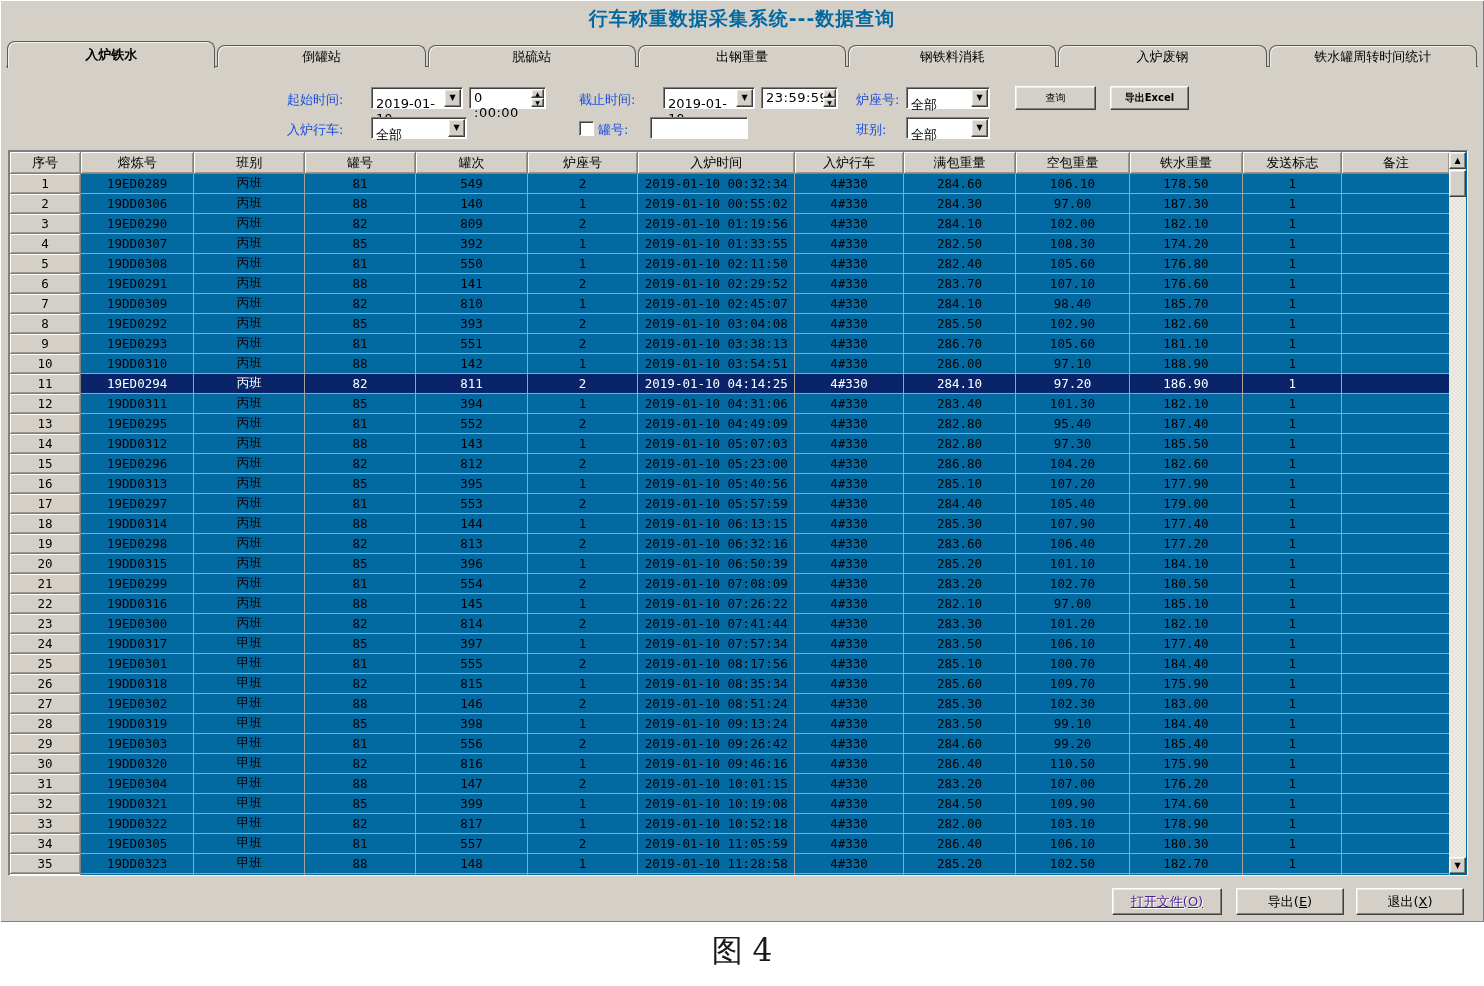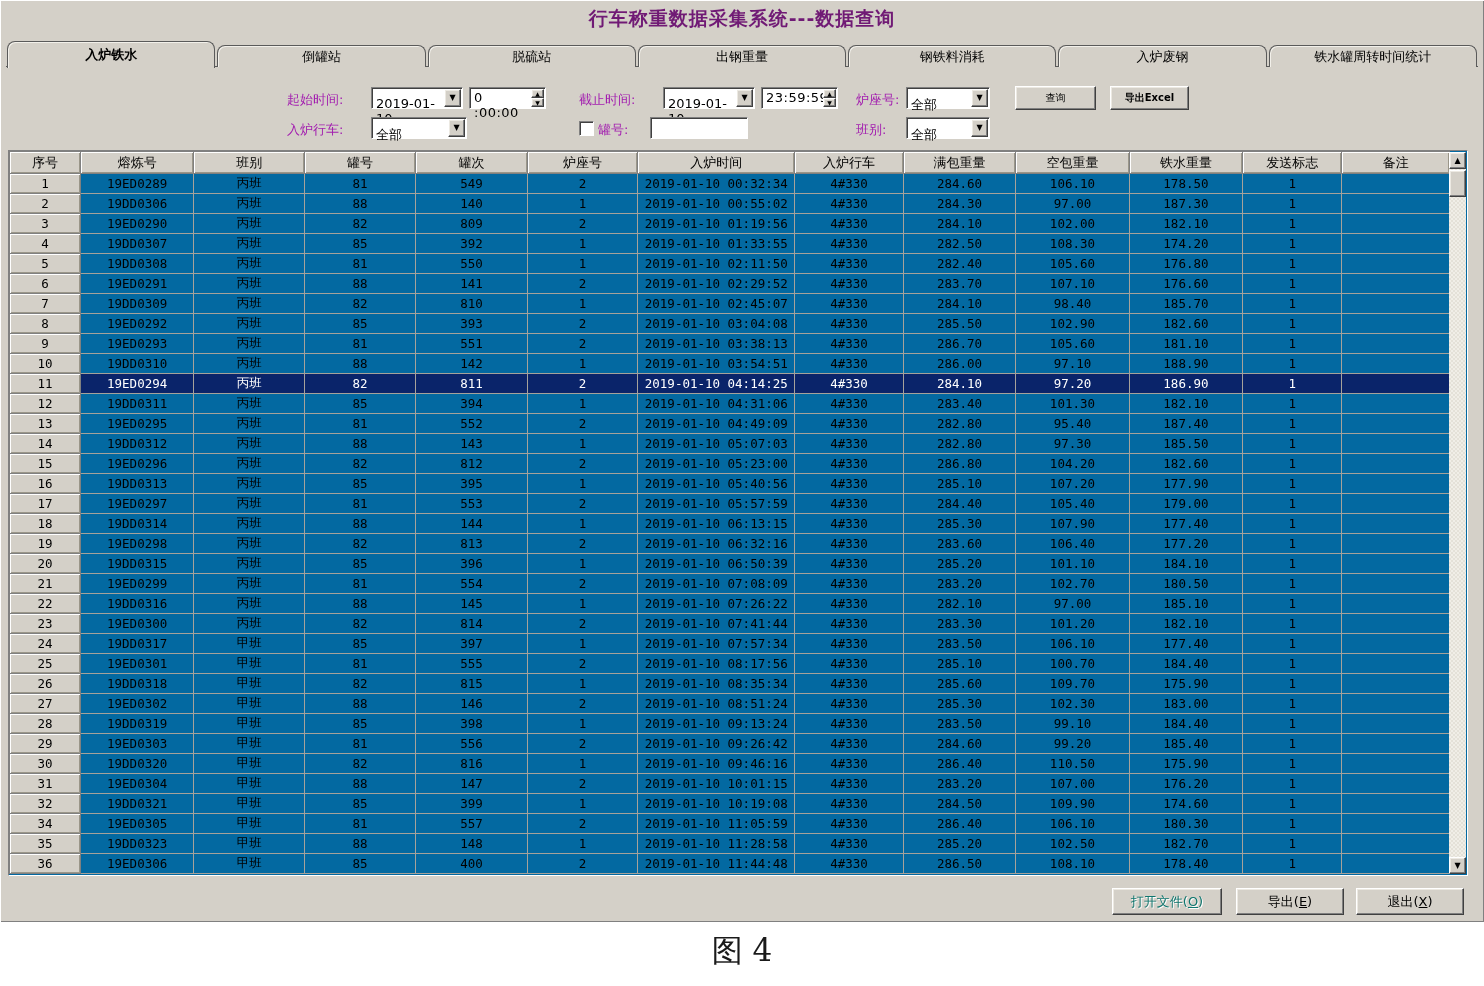--- a/index.html
+++ b/index.html
@@ -1,35 +1,35 @@
 <!DOCTYPE html>
 <html><head>
 <meta charset="utf-8">
 <style>
   html,body{margin:0;padding:0;background:#ffffff;}
   body{width:1484px;height:986px;position:relative;font-family:"DejaVu Sans",sans-serif;-webkit-font-smoothing:none;}
   .window{position:absolute;left:0;top:0;width:1484px;height:922px;background:#d4d0c8;
           box-shadow:inset 1px 1px 0 #ffffff, inset -1px -1px 0 #808080;}
   .app-title{position:absolute;left:0;top:6px;width:100%;text-align:center;
-             font-size:19px;font-weight:bold;color:#701a75;letter-spacing:1px;}
+             font-size:19px;font-weight:bold;color:#0369a1;letter-spacing:1px;}
   
   .tabline{position:absolute;left:6px;right:6px;top:66px;border-top:1px solid #5a5a5a;}
   .tabstrip{position:absolute;left:6px;right:6px;top:40px;height:27px;display:flex;align-items:flex-end;}
   .tab{flex:1;height:21px;line-height:21px;margin:0 1px;background:#d4d0c8;text-align:center;
        font-size:13px;color:#000;border:1px solid #5a5a5a;border-bottom:none;
        border-radius:8px 8px 0 0;box-shadow:inset 1px 1px 0 #f2f0ea;position:relative;z-index:1;}
   .tab.active{height:26px;line-height:26px;font-weight:bold;z-index:3;margin-bottom:-1px;}
   
   .btn3d{background:#d4d0c8;border:1px solid;border-color:#ffffff #404040 #404040 #ffffff;
          box-shadow:inset -1px -1px 0 #808080, inset 1px 1px 0 #ece9e2;
          font-size:10px;color:#000;text-align:center;cursor:pointer;box-sizing:border-box;}
-  .btn3d.disabled{color:#0f766e;text-shadow:1px 1px 0 #ffffff;cursor:default;}
+  .btn3d.disabled{color:#4c1d95;text-shadow:1px 1px 0 #ffffff;cursor:default;text-decoration:underline;}
   .sunken{background:#ffffff;border:1px solid;border-color:#808080 #ffffff #ffffff #808080;
           box-shadow:inset 1px 1px 0 #404040;box-sizing:border-box;}
-  .flabel{position:absolute;font-size:13px;color:#a21caf;white-space:nowrap;}
+  .flabel{position:absolute;font-size:13px;color:#1d4ed8;white-space:nowrap;}
   .combo{position:absolute;height:22px;}
   .combo .field{position:absolute;inset:0;padding:8px 20px 0 4px;font-size:13px;}
   .combo .cbtn{position:absolute;right:2px;top:2px;width:17px;height:18px;line-height:16px;font-size:8px;}
   .spinbox{position:absolute;height:22px;}
   .spinbox .field{position:absolute;inset:0;padding:2px 16px 0 4px;font-size:13px;letter-spacing:0.5px;}
   .spinbox .sbtn{position:absolute;right:2px;width:13px;height:9px;line-height:8px;font-size:6px;padding:0;}
   .sbtn.up{top:2px;} .sbtn.dn{top:11px;}
   .checkbox{position:absolute;width:13px;height:13px;background:#fff;border:1px solid;
             border-color:#808080 #ffffff #ffffff #808080;box-shadow:inset 1px 1px 0 #404040;}
   .textinput{position:absolute;height:22px;font-size:13px;padding:2px 4px 0 4px;font-family:"DejaVu Sans",sans-serif;}
@@ -627,20 +627,35 @@
             <td>1</td>
             <td>2019-01-10 10:19:08</td>
             <td>4#330</td>
             <td>284.50</td>
             <td>109.90</td>
             <td>174.60</td>
             <td>1</td>
             <td></td>
           </tr>
           <tr>
+            <td class="rowhdr">33</td>
+            <td>19DD0322</td>
+            <td>甲班</td>
+            <td>82</td>
+            <td>817</td>
+            <td>1</td>
+            <td>2019-01-10 10:52:18</td>
+            <td>4#330</td>
+            <td>282.00</td>
+            <td>103.10</td>
+            <td>178.90</td>
+            <td>1</td>
+            <td></td>
+          </tr>
+          <tr>
             <td class="rowhdr">34</td>
             <td>19ED0305</td>
             <td>甲班</td>
             <td>81</td>
             <td>557</td>
             <td>2</td>
             <td>2019-01-10 11:05:59</td>
             <td>4#330</td>
             <td>286.40</td>
             <td>106.10</td>

